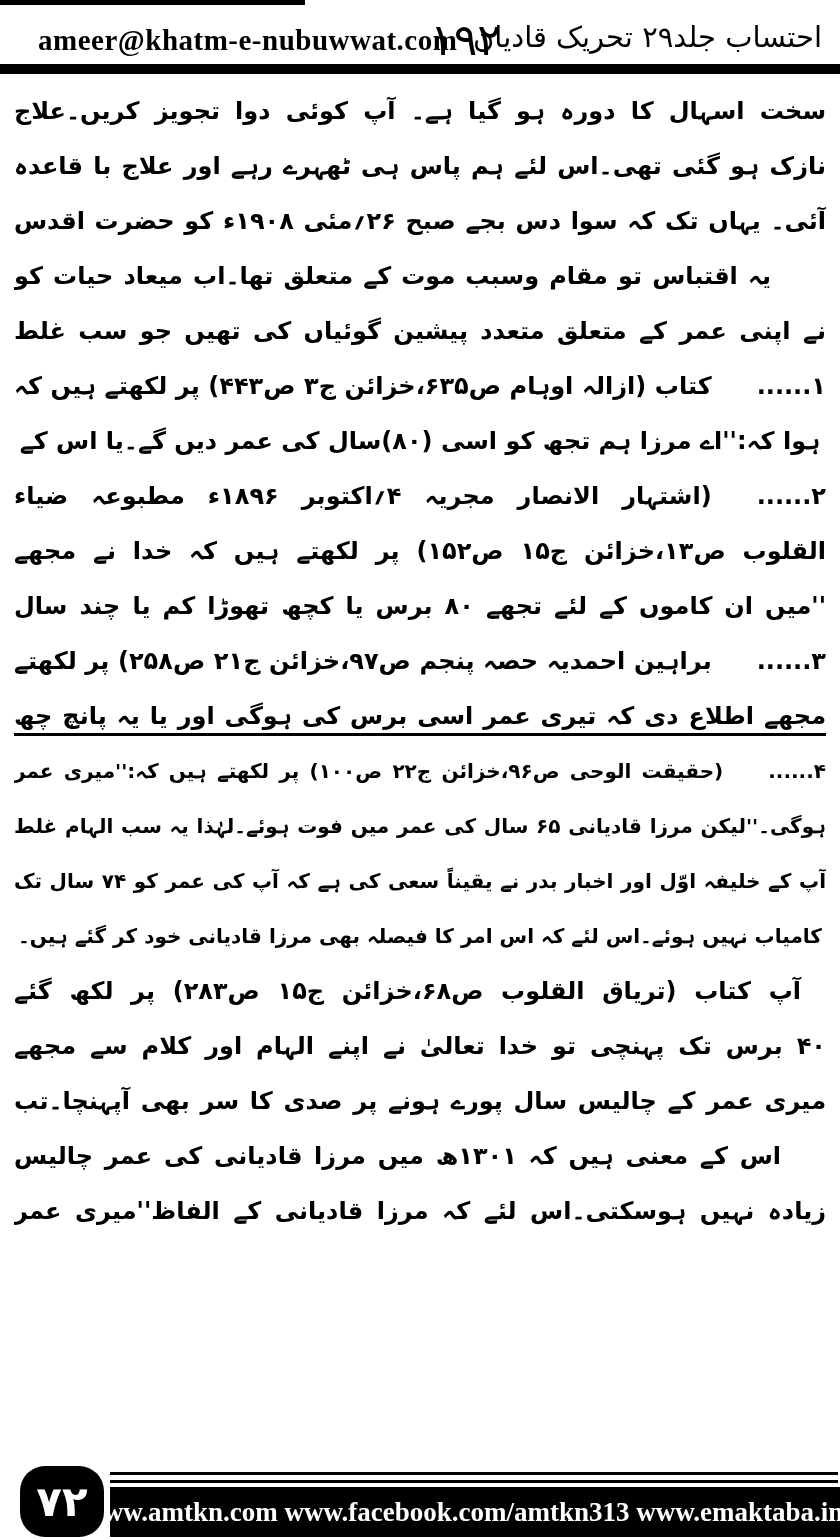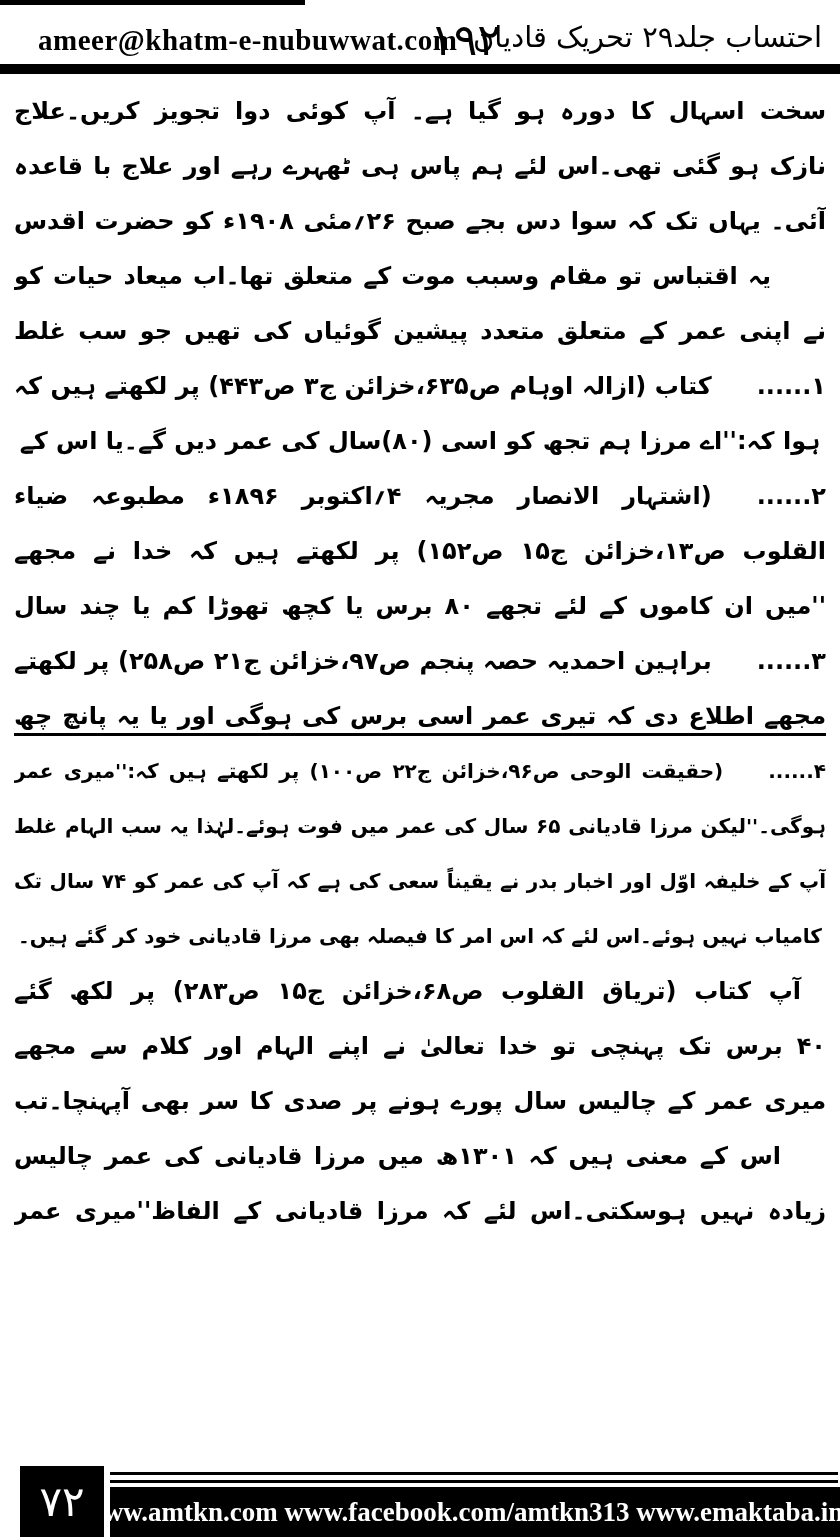--- a/index.html
+++ b/index.html
@@ -29,22 +29,22 @@
   .line.in3 { padding-right:45px; }
   .line.small { font-size:20px; }
   .line.u  { text-decoration:underline; text-underline-offset:9px; text-decoration-thickness:2.5px; }
   .line.item { display:flex; align-items:baseline; }
   .item .mark { white-space:nowrap; flex:0 0 auto; }
   .item .txt  { flex:1 1 auto; margin-right:45px; text-align:justify; text-align-last:justify; overflow:hidden; }
   .arabic { font-size:29px; }
 
   
   .foot-box  { position:absolute; left:20px; top:1466px; width:84px; height:71px; background:#000;
-               color:#fff; font-weight:normal; font-size:42px; direction:rtl;
-               display:flex; align-items:center; justify-content:center; }
+               color:#fff; font-weight:bold; font-size:42px; direction:rtl;
+               display:flex; align-items:center; justify-content:center;border-radius:25px; }
   .foot-l1   { position:absolute; left:110px; top:1472px; right:2px; height:3px; background:#000; }
   .foot-l2   { position:absolute; left:110px; top:1480px; right:2px; height:3px; background:#000; }
   .foot-bar  { position:absolute; left:110px; top:1487px; right:0; height:50px; background:#000;
                color:#fff; font-family:"Liberation Serif", serif; font-weight:bold; font-size:27px;
                display:flex; align-items:center; justify-content:center; white-space:nowrap; overflow:hidden; }
 </style>
 </head>
 <body>
 
 <div class="page">

